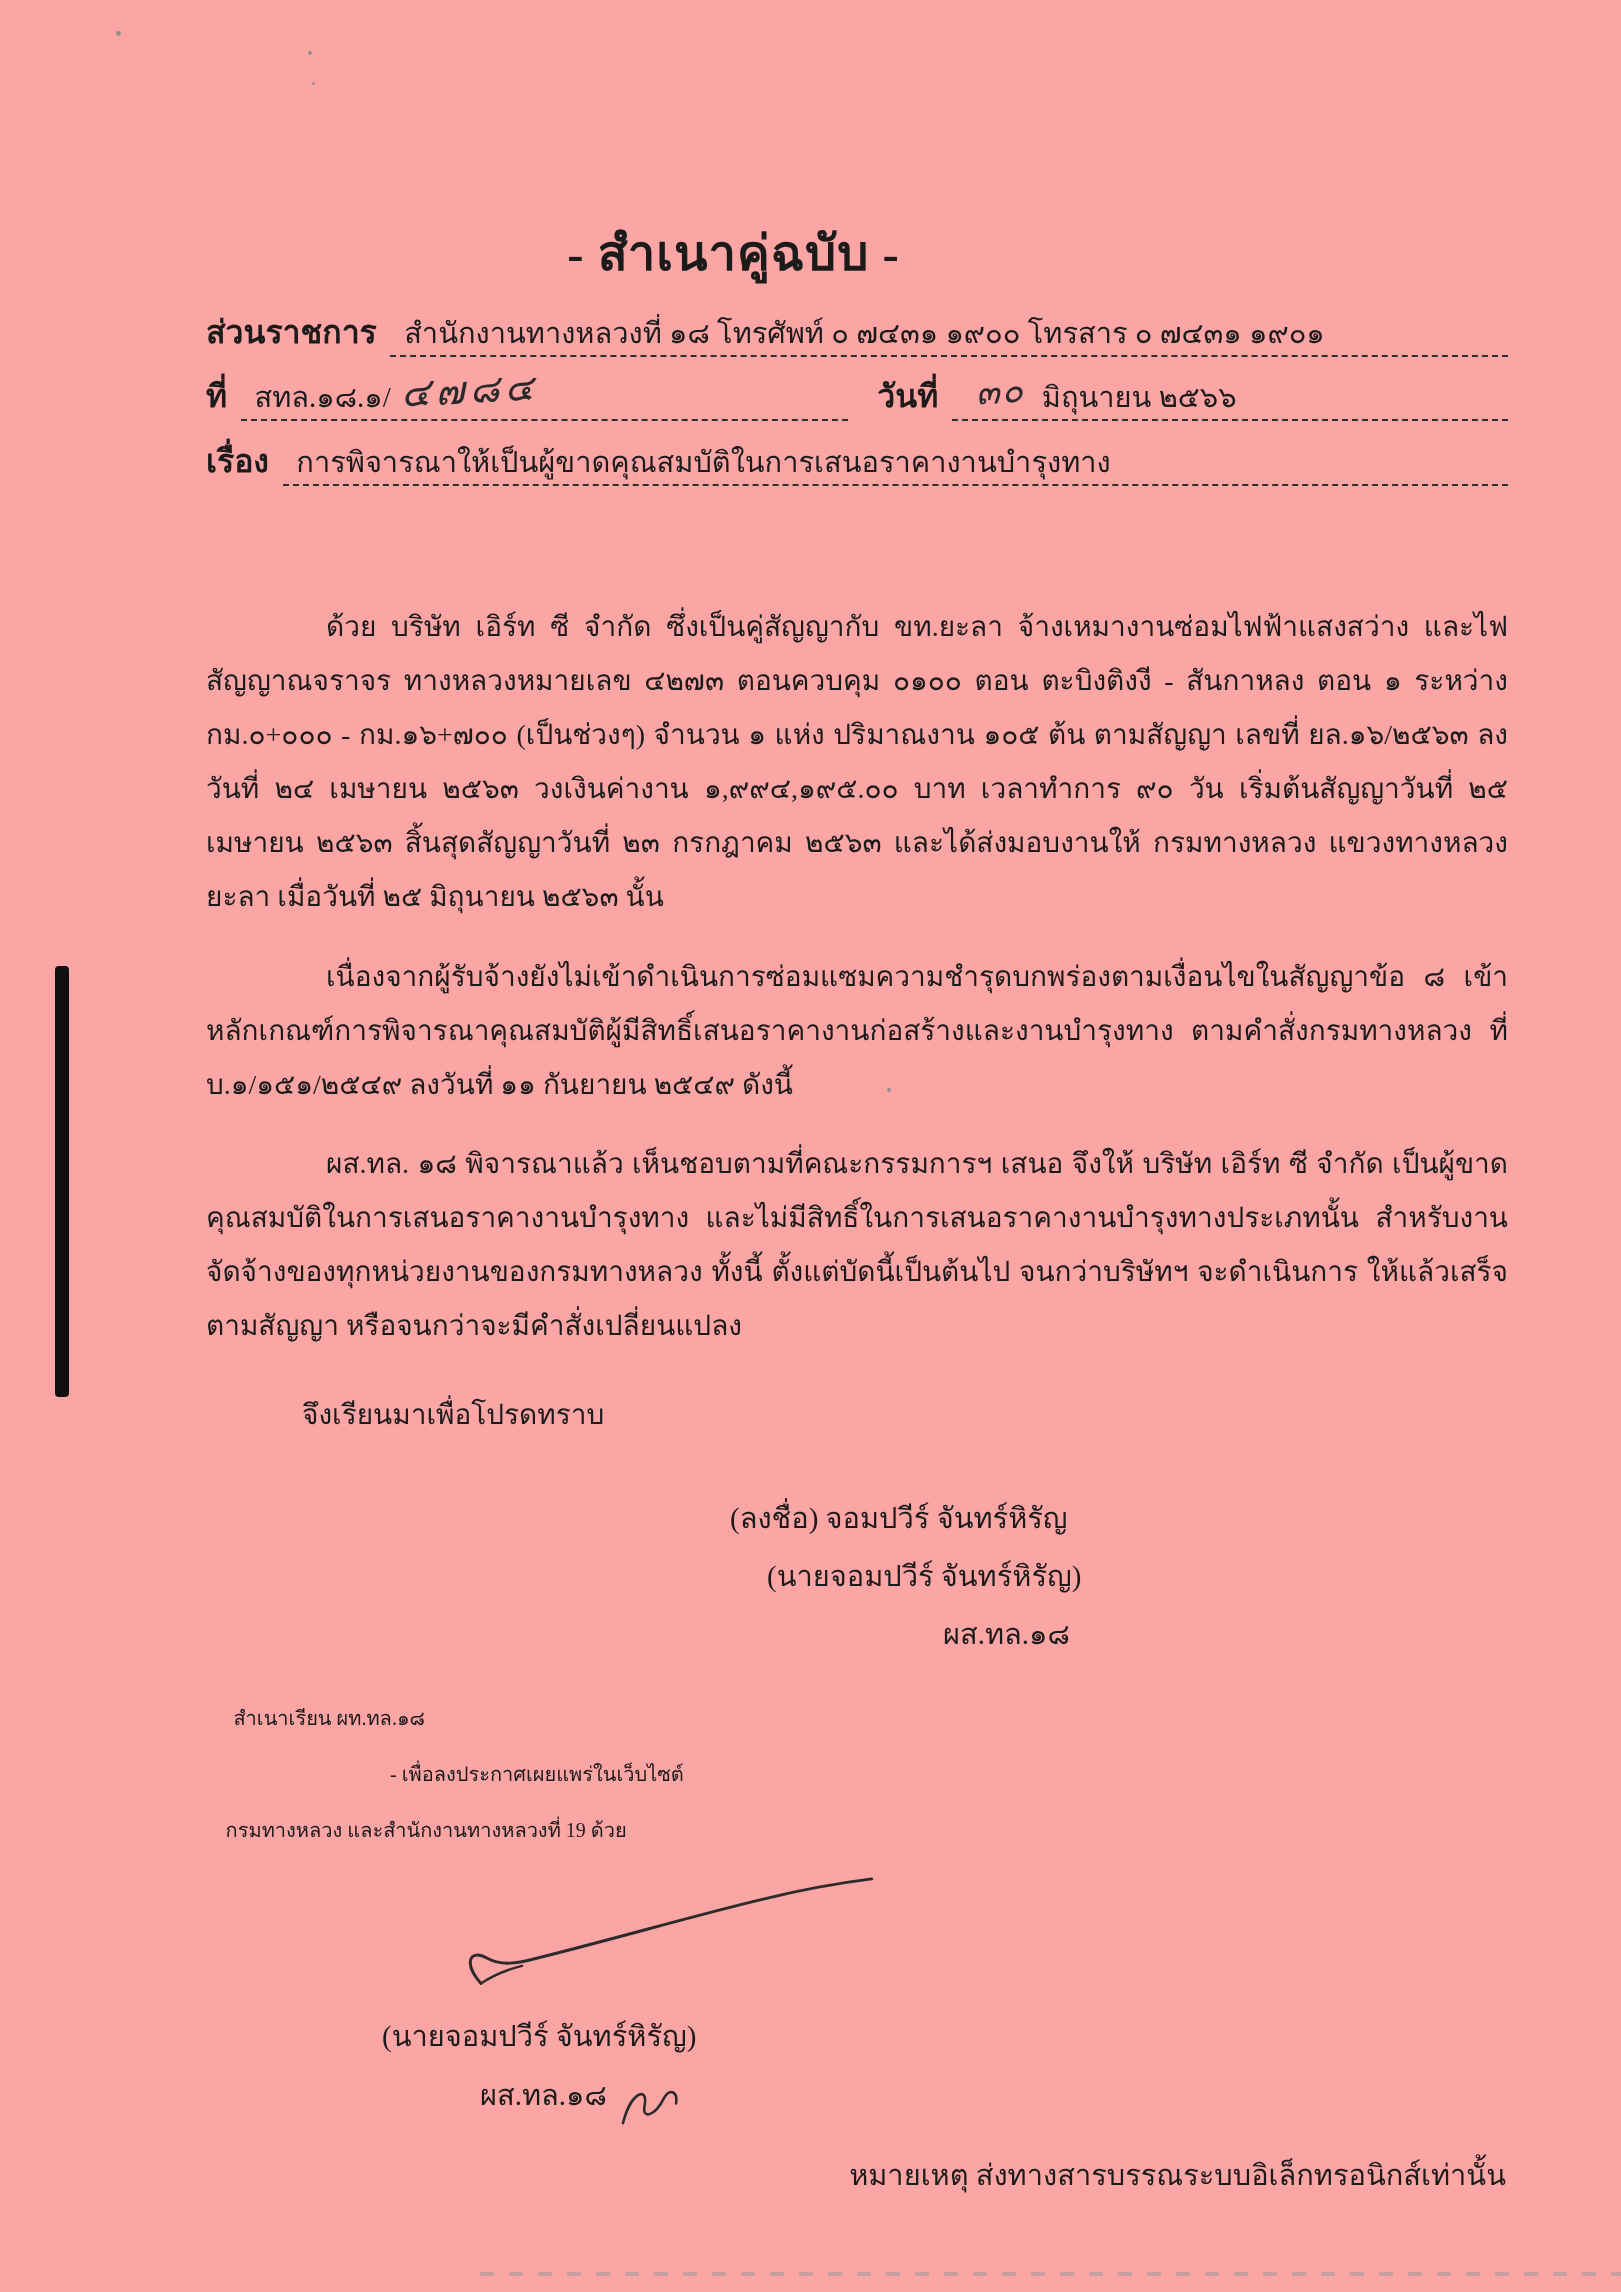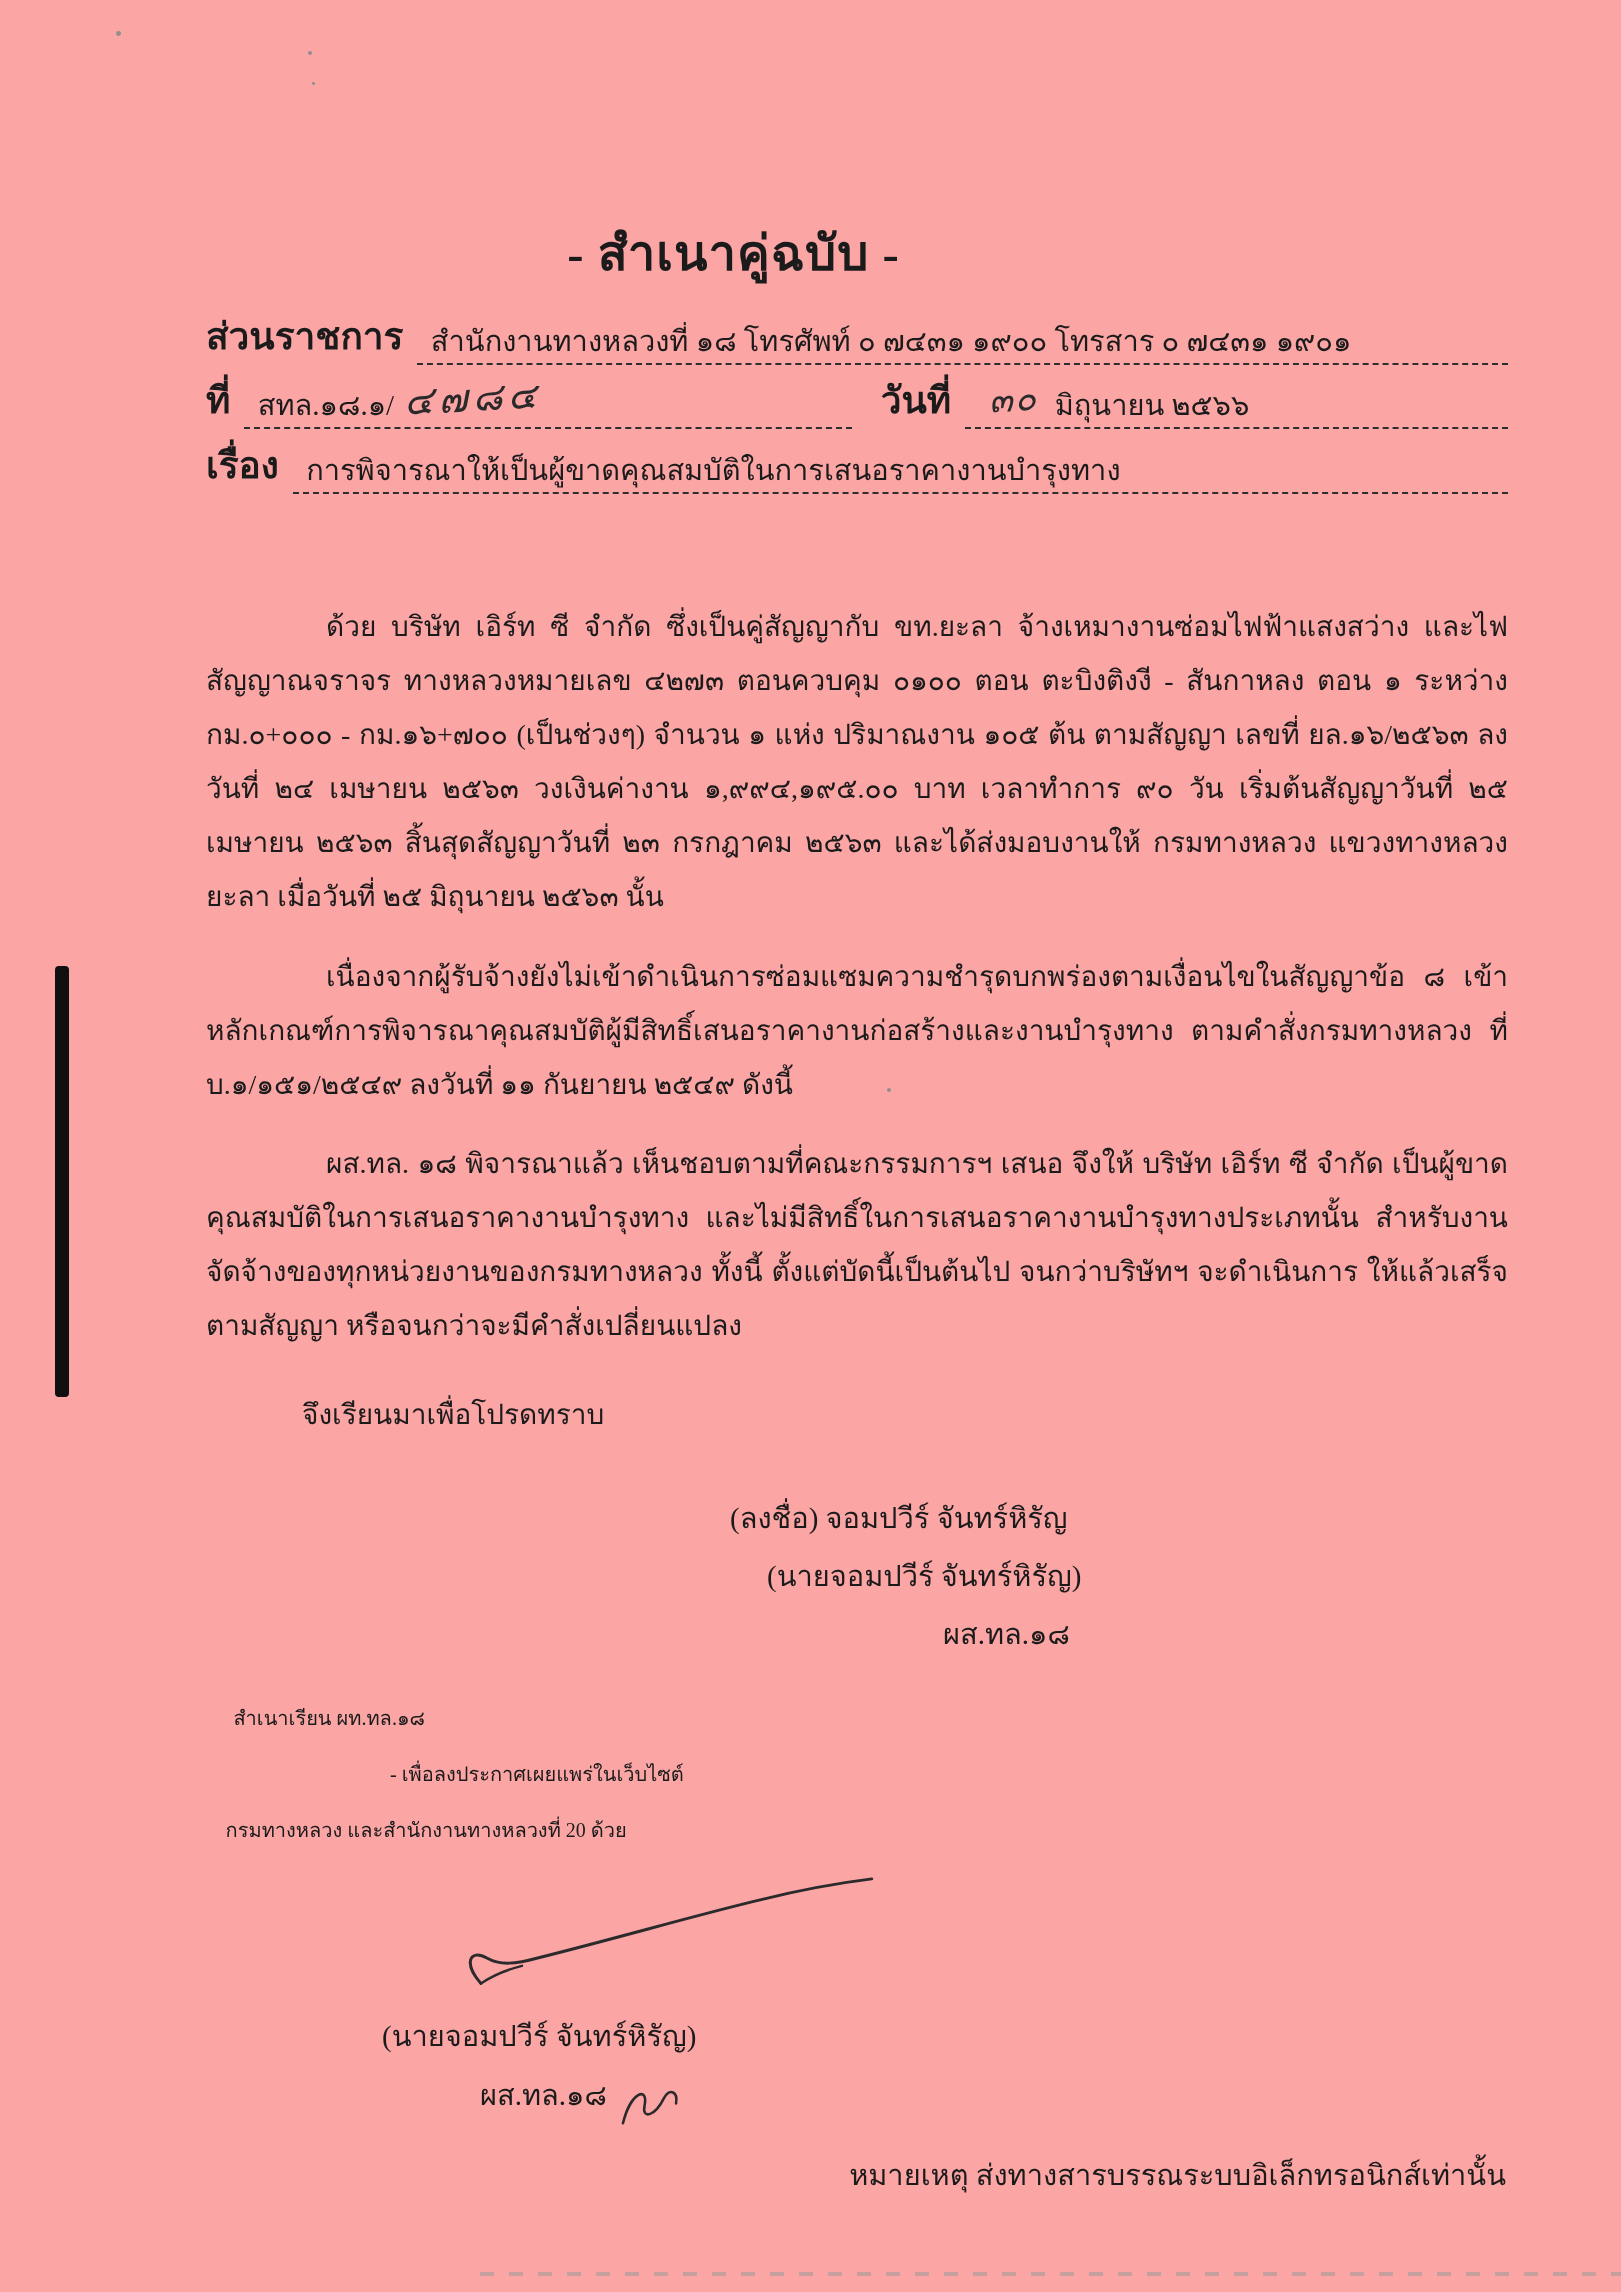--- a/index.html
+++ b/index.html
@@ -12,21 +12,21 @@
     color: #1b1b1b;
     overflow: hidden;
     padding-left: 32px;
   }
   .doc-title {
     position: absolute; top: 214px; left: 0; width: 100%;
     text-align: center; padding-right: 186px; box-sizing: border-box;
     font-size: 49px; font-weight: 700; letter-spacing: 1px;
   }
   .hline { position: absolute; left: 206px; right: 145px; display: flex; align-items: flex-end; }
-  .hline .lbl { font-weight: 700; font-size: 37px; white-space: nowrap; padding-right: 13.7px; font-family: Liberation Mono, monospace; }
+  .hline .lbl { font-weight: 700; font-size: 32px; white-space: nowrap; padding-right: 13.7px; font-family: Liberation Mono, monospace; }
   .dotted {
     flex: 1 1 auto;
     border-bottom: 2.9px dashed #2e2e2e;
     font-size: 29px; line-height: 39px;
     padding: 0 5.9px 2px 13.7px;
     white-space: nowrap; overflow: hidden;
   }
   .line-agency { top: 306px; }
   .line-docno  { top: 370px; }
   .line-subject{ top: 435px; }
@@ -119,21 +119,21 @@
 
     <div class="sig-block">
       <div class="sig-line1">(ลงชื่อ)  จอมปวีร์  จันทร์หิรัญ</div>
       <div class="sig-line2">(นายจอมปวีร์  จันทร์หิรัญ)</div>
       <div class="sig-line3">ผส.ทล.๑๘</div>
     </div>
 
     <div class="copy-block">
       <div class="copy-l1">สำเนาเรียน  ผท.ทล.๑๘</div>
       <div class="copy-l2">- เพื่อลงประกาศเผยแพร่ในเว็บไซต์</div>
-      <div class="copy-l3">กรมทางหลวง และสำนักงานทางหลวงที่ 20 ด้วย</div>
+      <div class="copy-l3">กรมทางหลวง และสำนักงานทางหลวงที่ 19 ด้วย</div>
     </div>
 
     <svg class="sig-stroke" width="421" height="127" viewBox="0 0 430 130">
       <path d="M22 112 C 4 92, 10 76, 28 86 C 42 94, 58 92, 80 86 C 160 66, 250 40, 310 26 C 350 16, 398 8, 422 5" stroke="#2b2b2b" stroke-width="3" fill="none" stroke-linecap="round"></path>
       <path d="M22 112 C 34 104, 48 98, 64 94" stroke="#2b2b2b" stroke-width="2.5" fill="none" stroke-linecap="round"></path>
     </svg>
 
     <div class="bottom-sig">
       <div class="bsig-name">(นายจอมปวีร์  จันทร์หิรัญ)</div>
       <div class="bsig-pos">

